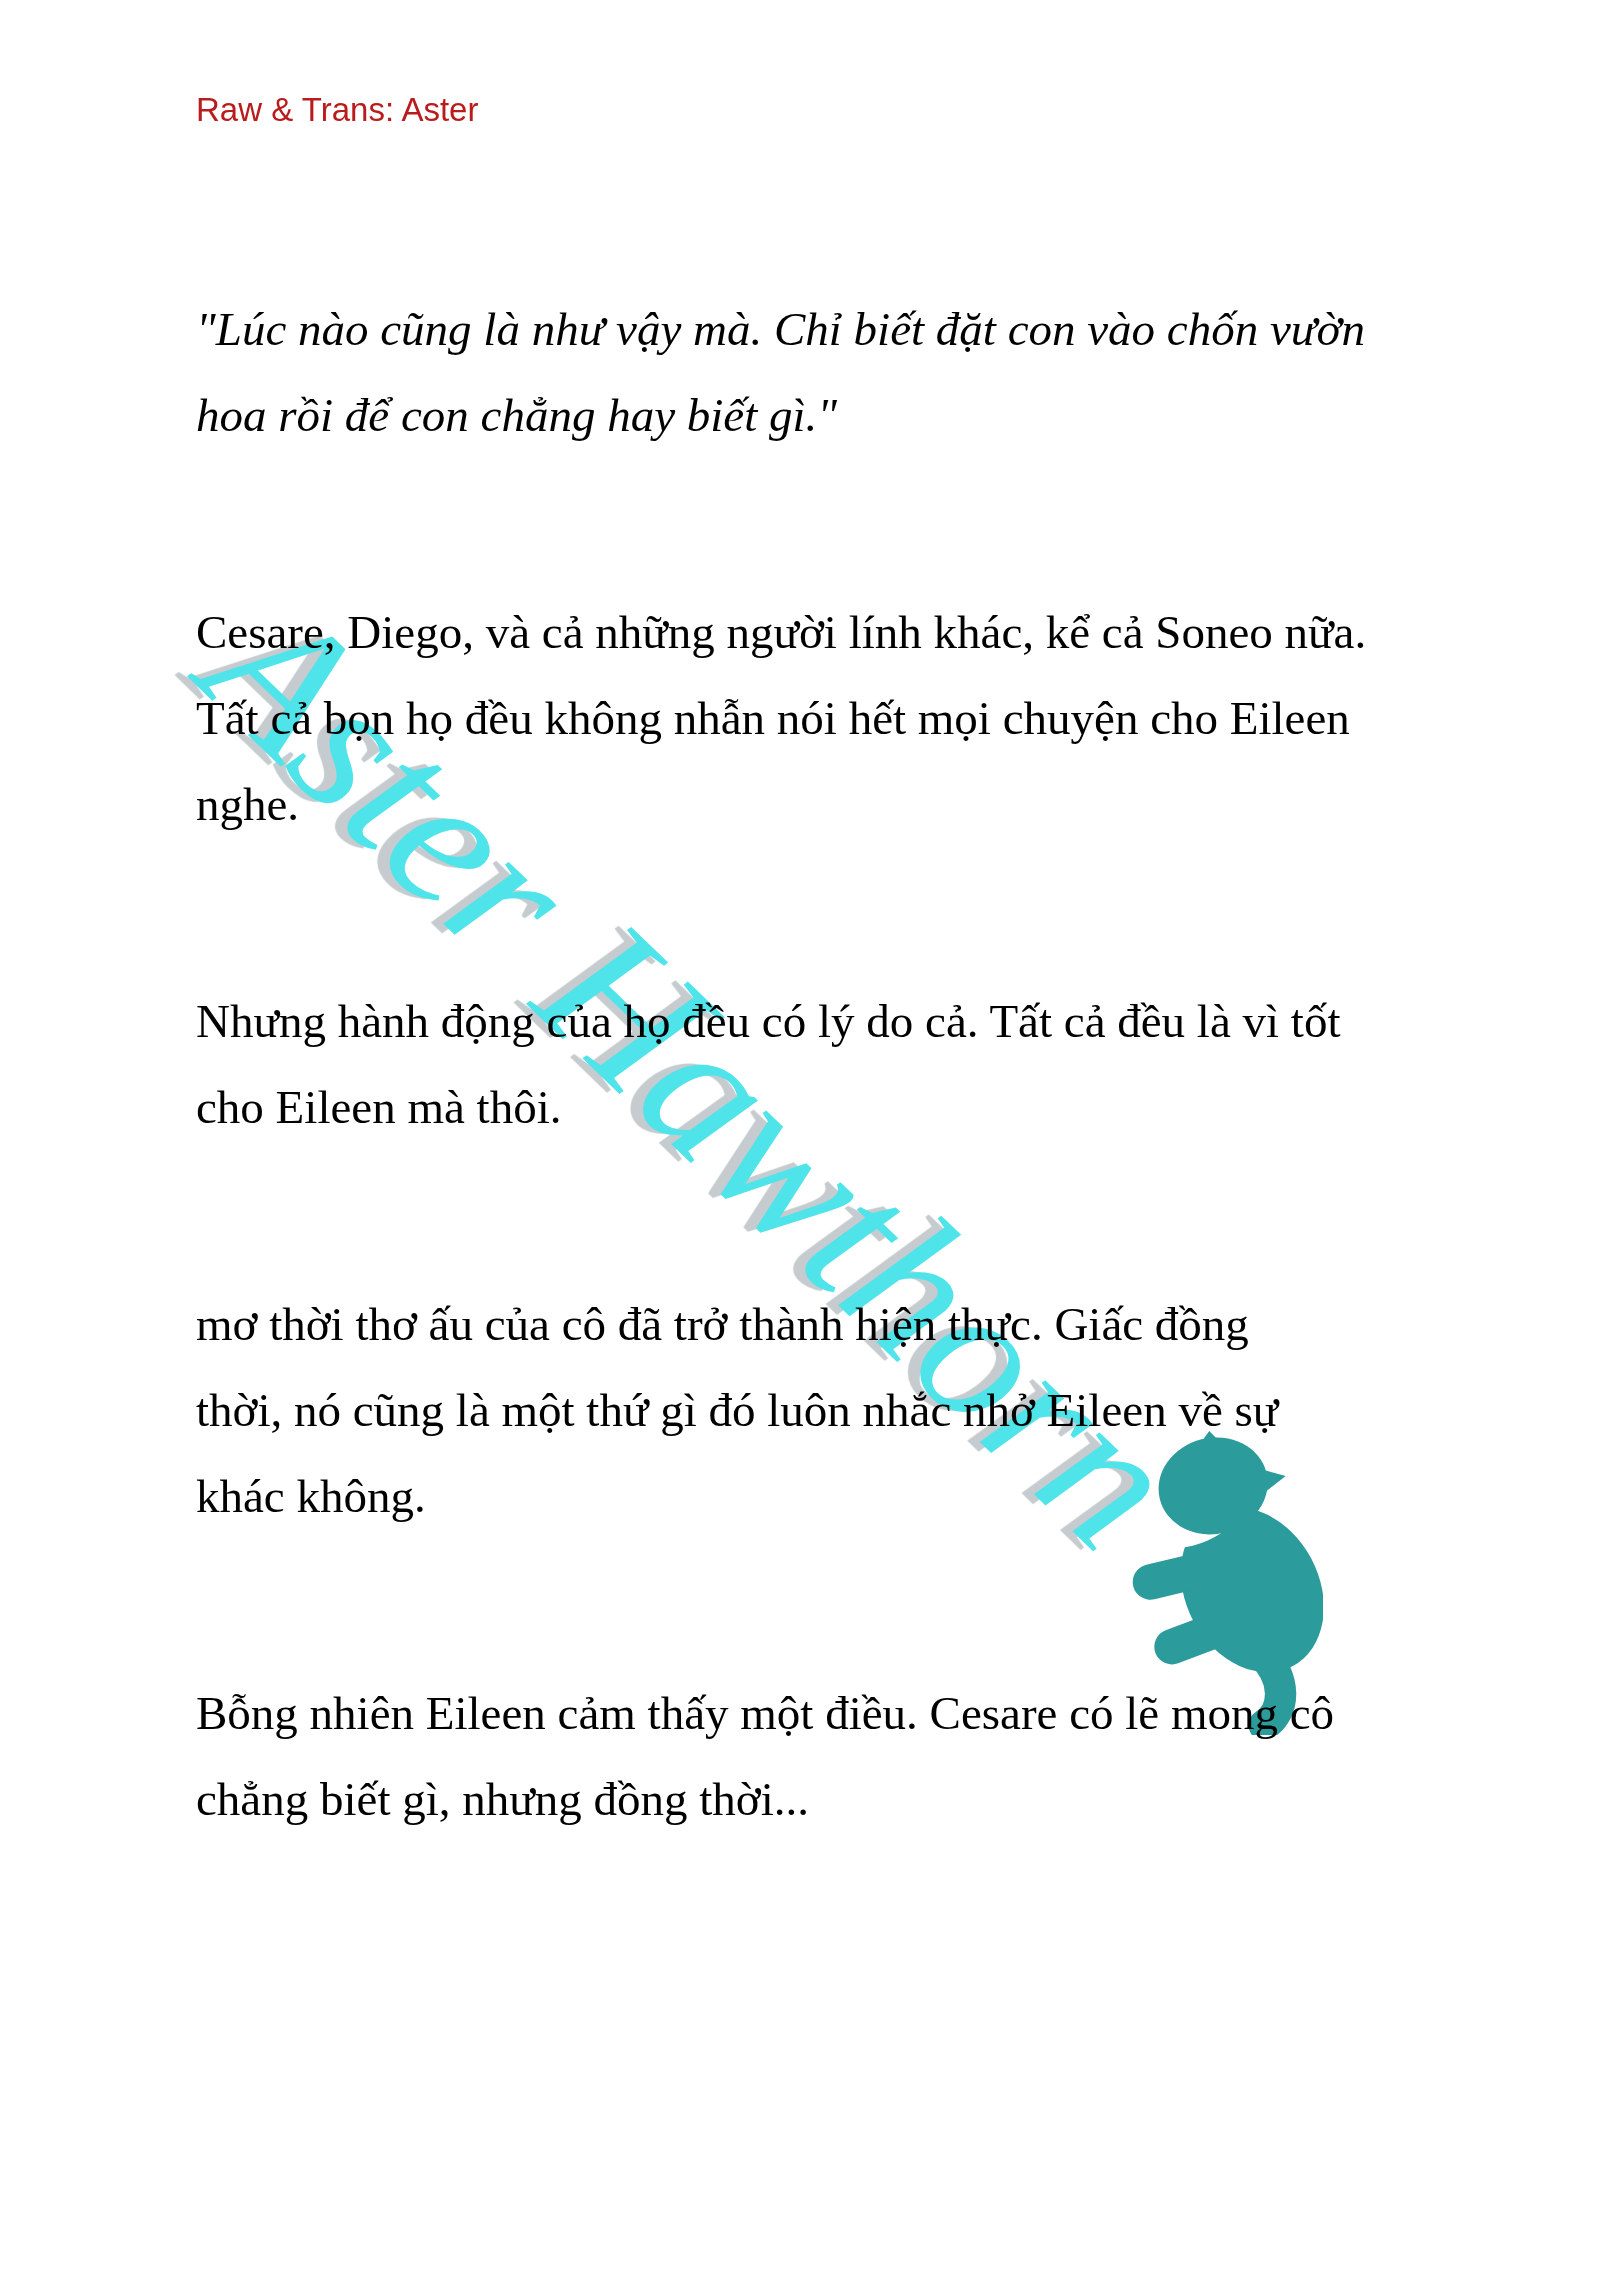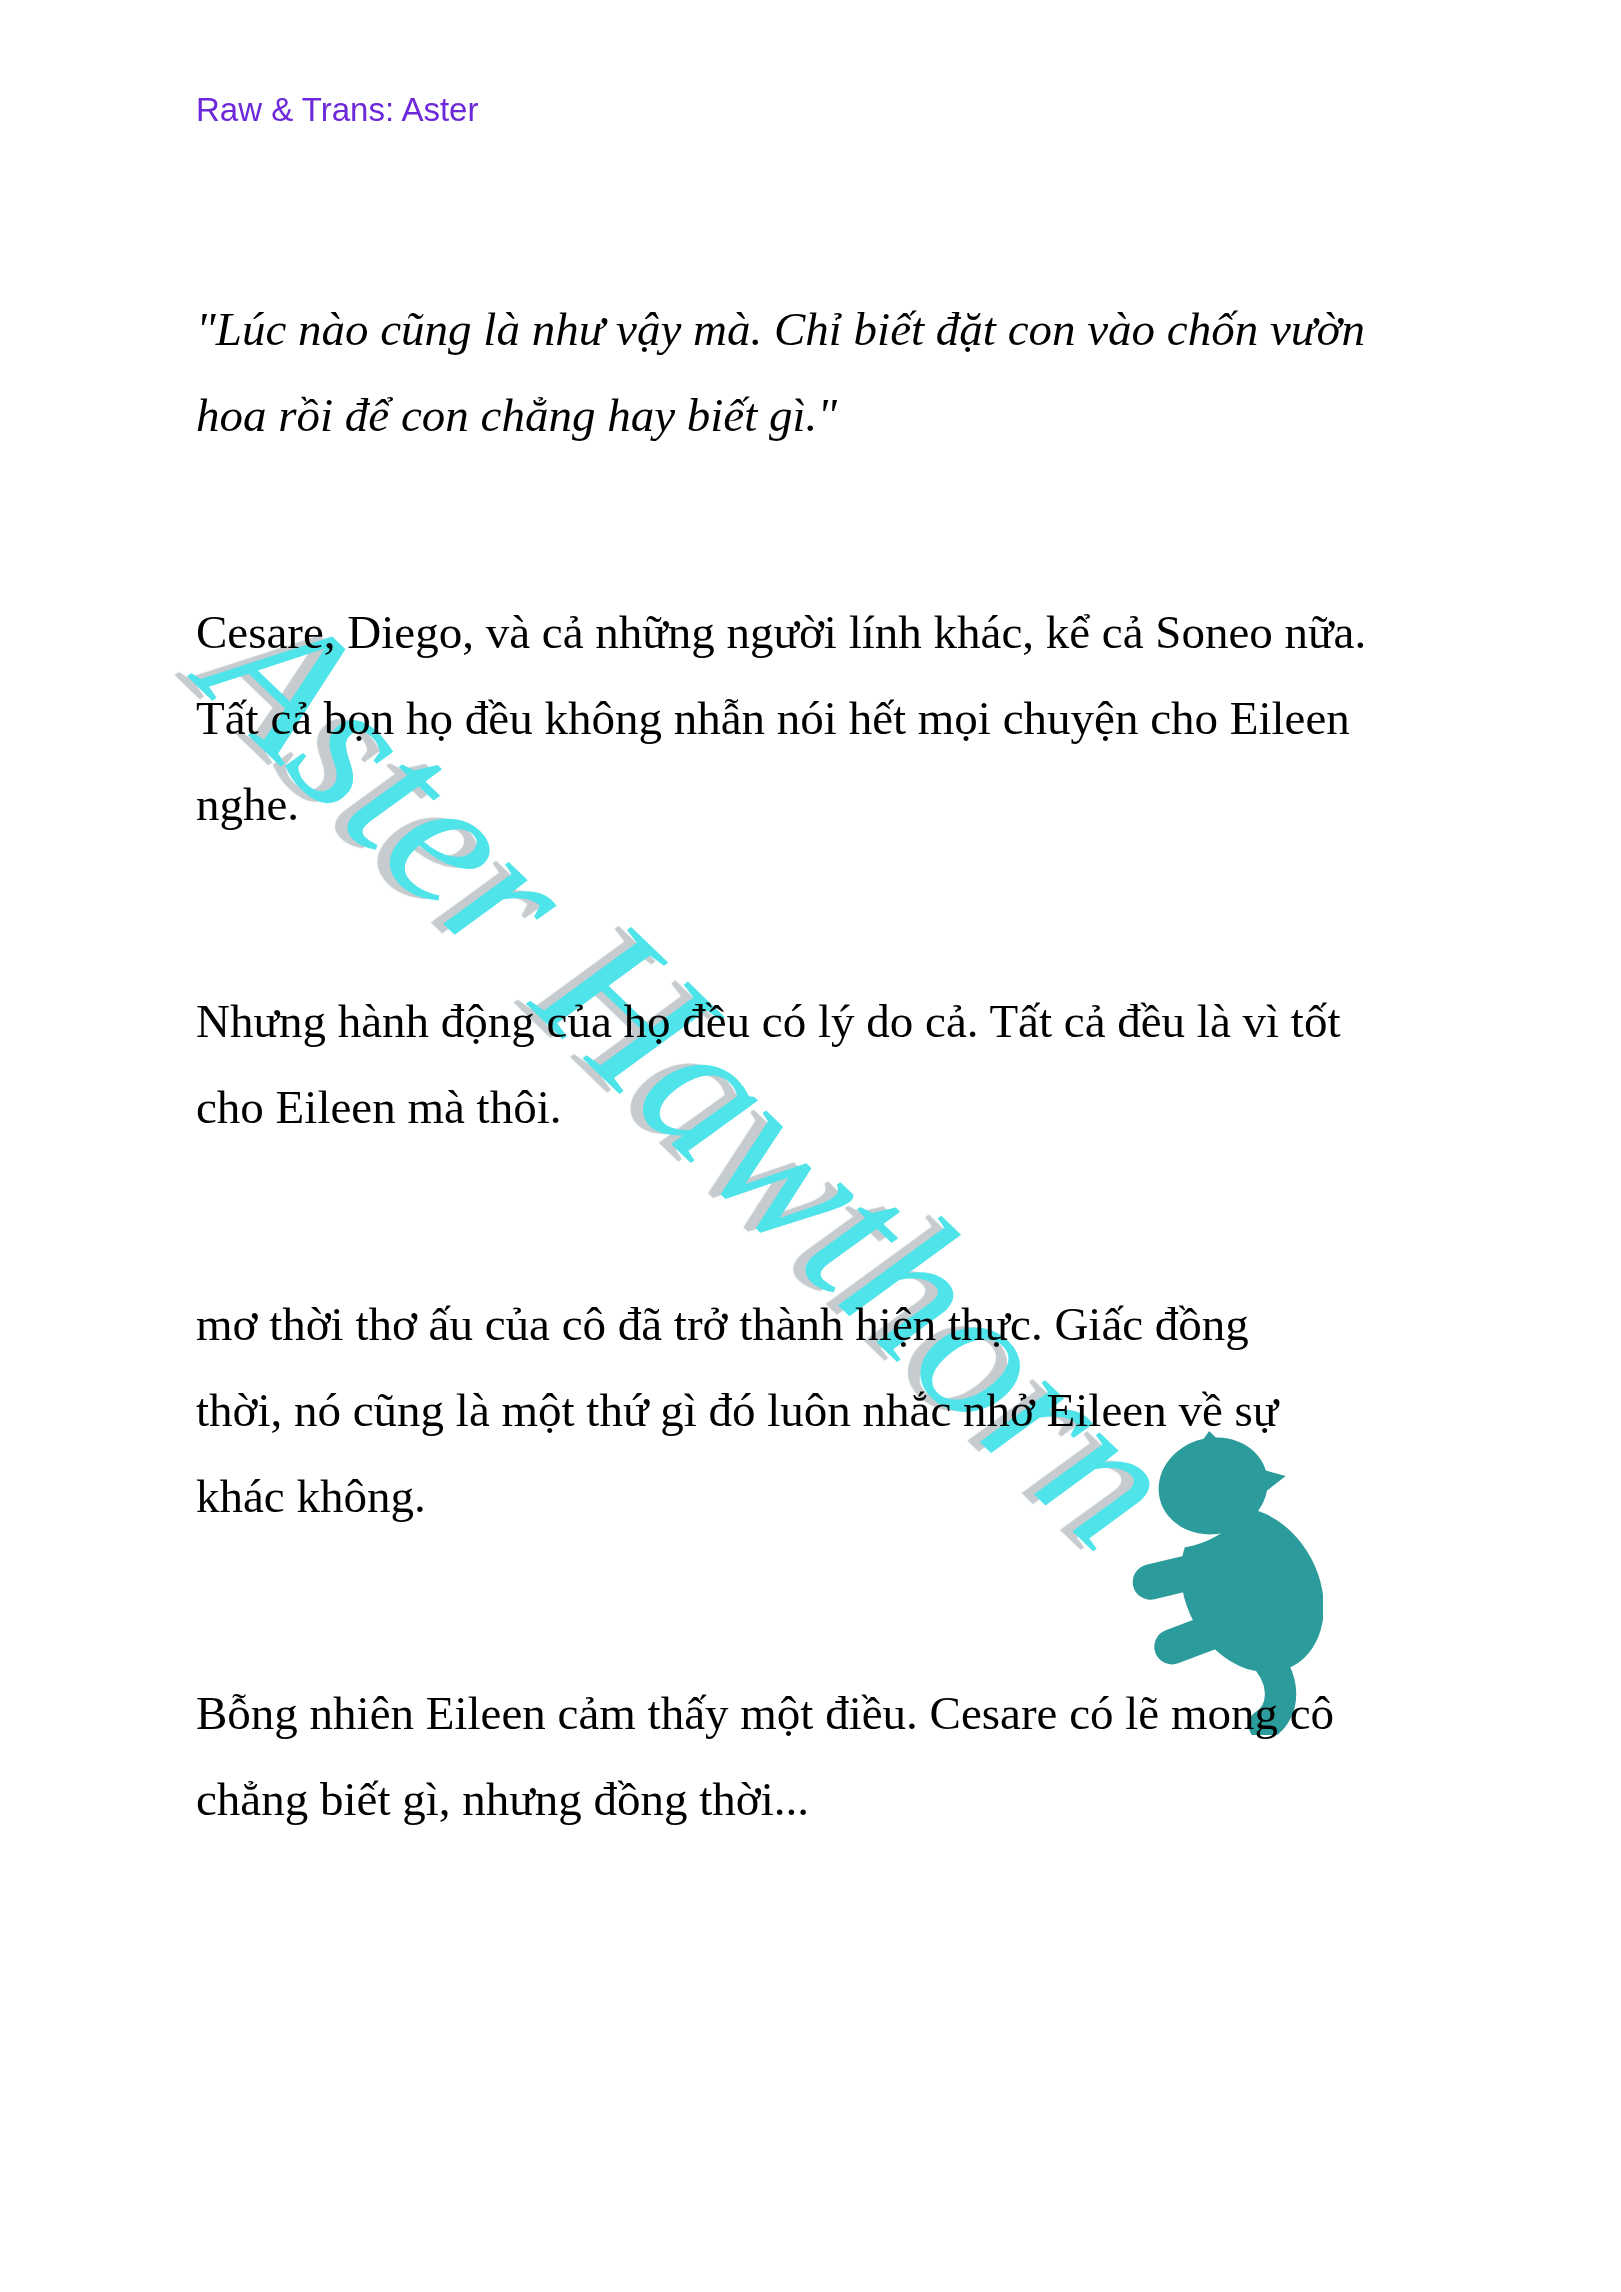--- a/index.html
+++ b/index.html
@@ -16,21 +16,21 @@
     font-family: "Liberation Serif", serif;
     color: #000000;
   }
   .header-credit {
     position: absolute;
     left: 196px;
     top: 91px;
     font-family: "Liberation Sans", sans-serif;
     font-size: 33px;
     line-height: 1.15;
-    color: #6d28d9;
+    color: #b91c1c;
     white-space: pre;
     z-index: 4;
   }
   .watermark {
     position: absolute;
     left: 319px;
     top: 555px;
     transform: rotate(44deg);
     transform-origin: 0 0;
     font-family: "Liberation Serif", serif;

